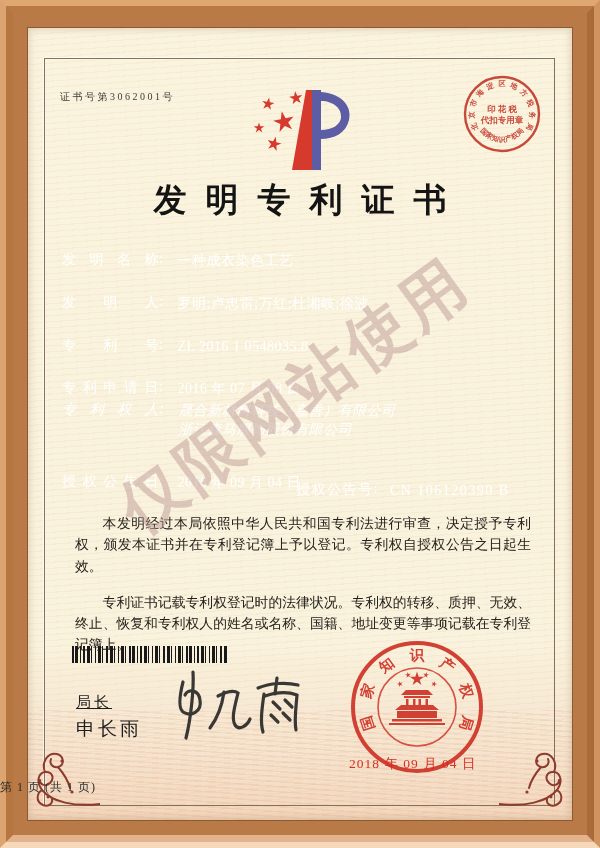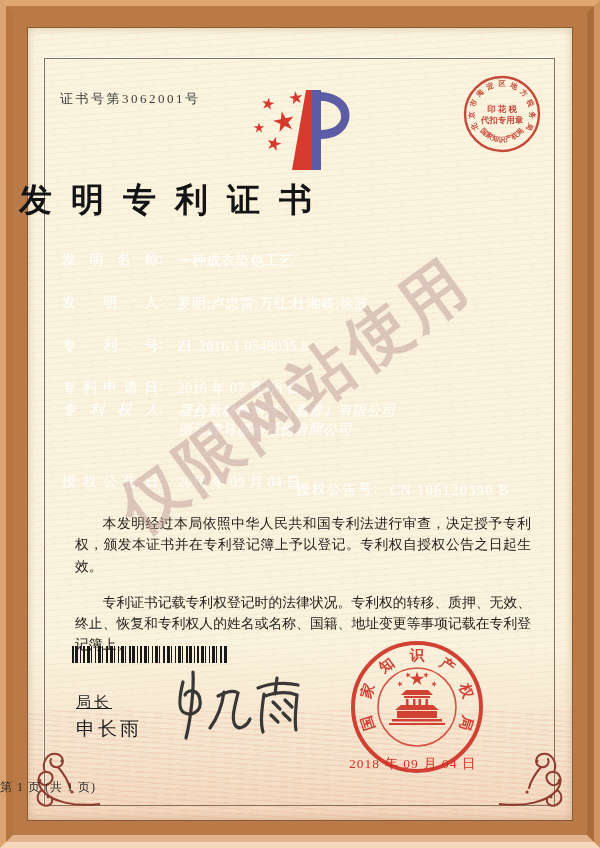--- a/index.html
+++ b/index.html
@@ -25,23 +25,23 @@
     background:repeating-linear-gradient(4deg,rgba(226,148,118,.16) 0 1.5px,rgba(0,0,0,0) 1.5px 5px);}
 
   .page-border{position:absolute;left:44px;top:58px;right:45px;bottom:42px;
     border:1.5px solid #85705a;box-shadow:-1px -1px 0 rgba(255,255,255,.65),inset .5px .5px 0 rgba(255,255,255,.5);}
 
   .corner-flourish{position:absolute;width:72px;height:72px;z-index:2;}
   .corner-flourish.bl{left:28px;top:740px;}
   .corner-flourish.br{right:29px;top:740px;transform:scaleX(-1);}
 
   
-  .cert-number{position:absolute;left:60px;top:90px;font-size:13px;letter-spacing:2.5px;color:#3b3b3b;z-index:2;}
+  .cert-number{position:absolute;left:60px;top:90px;font-size:10px;letter-spacing:2.5px;color:#3b3b3b;z-index:2;}
   .logo{position:absolute;left:246px;top:86px;z-index:2;}
-  .title{position:absolute;left:0;top:178px;width:100%;text-align:left;z-index:2;
+  .title{position:absolute;left:0;top:178px;width:100%;text-align:center;z-index:2;
     font-size:33px;font-weight:600;letter-spacing:19px;text-indent:19px;color:#141414;}
 
   .row{position:absolute;left:62px;width:486px;font-size:14px;color:#ffffff;z-index:2;letter-spacing:.5px;}
   .flabel{display:inline-block;width:97px;text-align:justify;text-align-last:justify;vertical-align:top;}
   .colon{display:inline-block;vertical-align:top;}
   .fvalue{display:inline-block;margin-left:10px;vertical-align:top;line-height:19px;}
   .fvalue .l2{display:block;}
   .pair2{position:absolute;left:234px;top:8px;letter-spacing:1.5px;}
   .pair2 .fvalue{margin-left:6px;}
 

